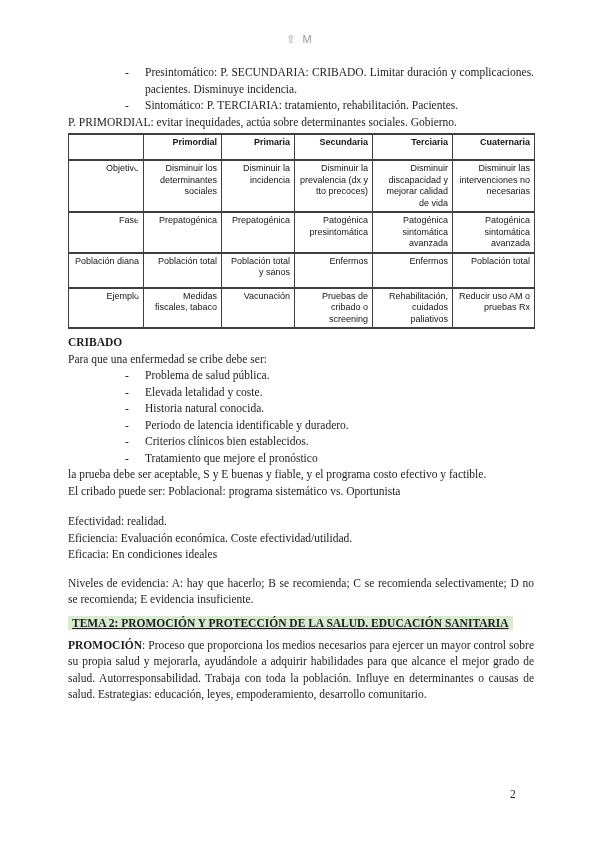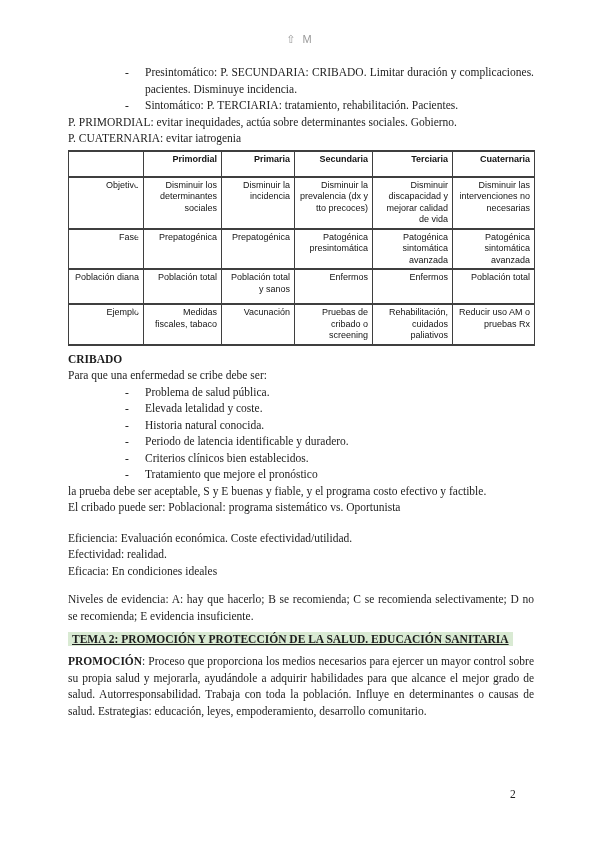--- a/index.html
+++ b/index.html
@@ -55,21 +55,20 @@
         <span class="dash">-</span>
         <span>Presintomático: P. SECUNDARIA: CRIBADO. Limitar duración y complicaciones. pacientes. Disminuye incidencia.</span>
       </div>
       <div class="li">
         <span class="dash">-</span>
         <span>Sintomático: P. TERCIARIA: tratamiento, rehabilitación. Pacientes.</span>
       </div>
     </div>
 
     <p>P. PRIMORDIAL: evitar inequidades, actúa sobre determinantes sociales. Gobierno.</p>
-    <p>P. CUATERNARIA: evitar iatrogenia</p>
 
     <table>
       <colgroup>
         <col style="width:75px">
           <col style="width:78px">
           <col style="width:73px">
         <col style="width:78px">
           <col style="width:80px">
           <col style="width:82px">
       </colgroup>
@@ -146,22 +145,22 @@
       <div class="li">
         <span class="dash">-</span>
         <span>Tratamiento que mejore el pronóstico</span>
       </div>
     </div>
 
     <p>la prueba debe ser aceptable, S y E buenas y fiable, y el programa costo efectivo y factible.</p>
     <p>El cribado puede ser: Poblacional: programa sistemático vs. Oportunista</p>
 
     <div class="gap14"></div>
+    <p>Efectividad: realidad.</p>
     <p>Eficiencia: Evaluación económica. Coste efectividad/utilidad.</p>
-    <p>Efectividad: realidad.</p>
     <p>Eficacia: En condiciones ideales</p>
 
     <div class="gap12"></div>
     <p class="just">Niveles de evidencia: A: hay que hacerlo; B se recomienda; C se recomienda selectivamente; D no se recomienda; E evidencia insuficiente.</p>
 
     <p class="tema-heading"><span>TEMA 2: PROMOCIÓN Y PROTECCIÓN DE LA SALUD. EDUCACIÓN SANITARIA</span></p>
 
     <p class="just pg14"><span class="bold">PROMOCIÓN</span><span>: Proceso que proporciona los medios necesarios para ejercer un mayor control sobre su propia salud y mejorarla, ayudándole a adquirir habilidades para que alcance el mejor grado de salud. Autorresponsabilidad. Trabaja con toda la población.  Influye en determinantes o causas de salud. Estrategias: educación, leyes, empoderamiento, desarrollo comunitario.</span></p>
 
 

